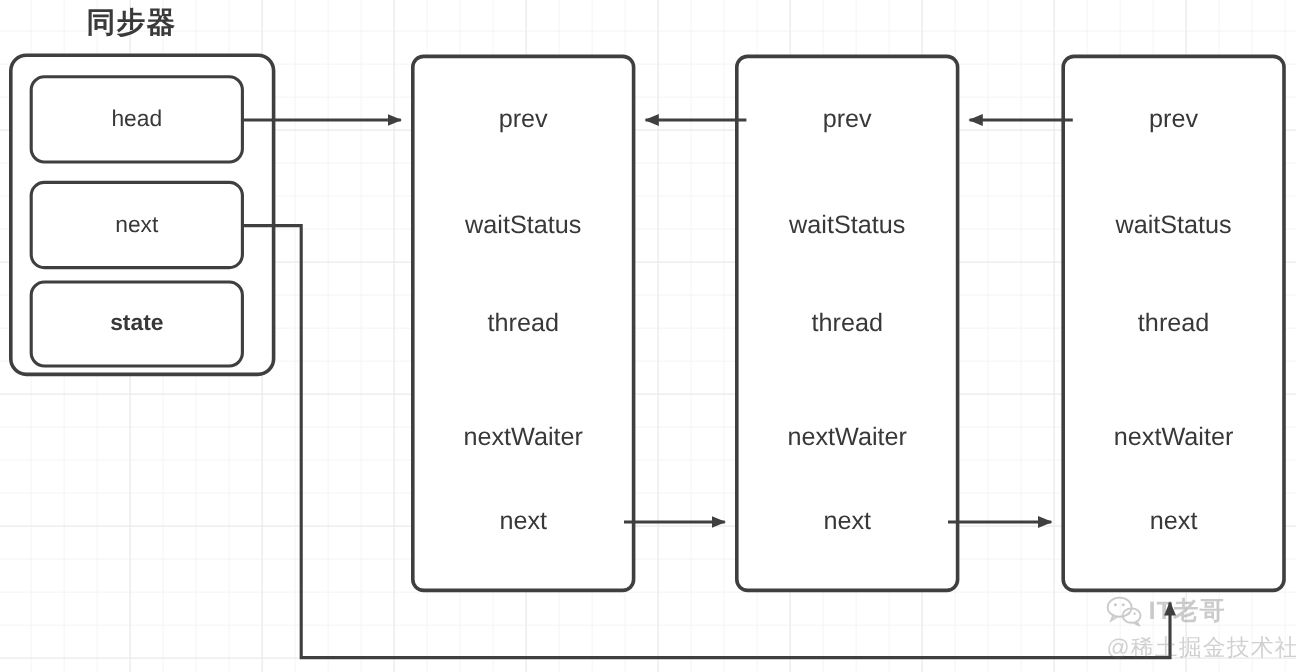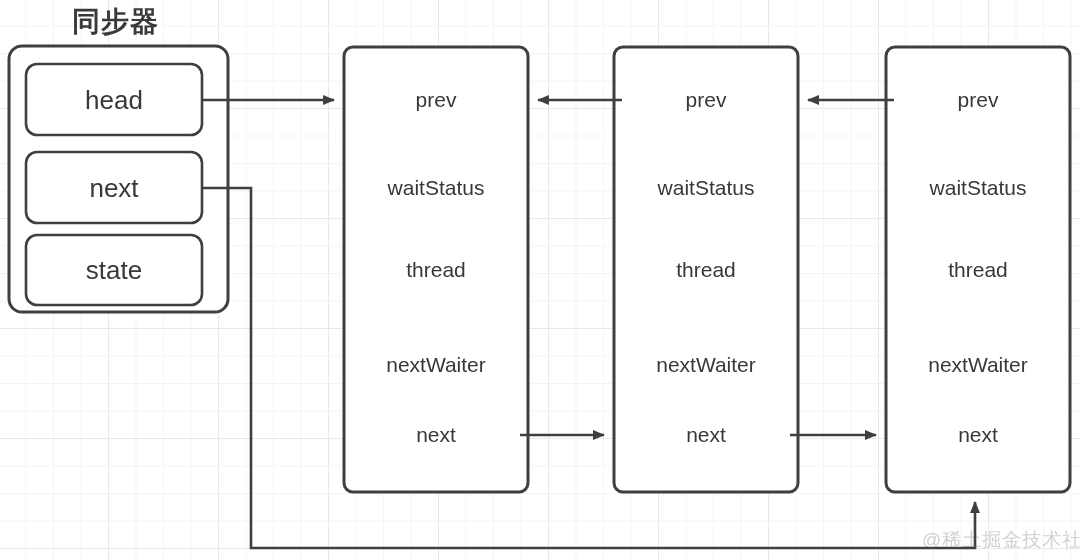--- a/index.html
+++ b/index.html
@@ -26,37 +26,37 @@
     position: absolute;
     left: 0;
     top: 0;
     width: 1080px;
     height: 560px;
   }
   .title-label {
     position: absolute;
     left: 72px;
     top: 3px;
-    font-size: 28px;
+    font-size: 24px;
     font-weight: bold;
     color: #3a3a3a;
     letter-spacing: 1px;
     white-space: nowrap;
   }
   .node-field {
     position: absolute;
     font-size: 21px;
     color: #383838;
     text-align: left;
     white-space: nowrap;
     transform: translate(-50%, -50%);
   }
   .sync-field {
     position: absolute;
-    font-size: 26px;
+    font-size: 19px;
     color: #383838;
     text-align: left;
     white-space: nowrap;
     transform: translate(-50%, -50%);
   }
   .watermark {
     position: absolute;
     pointer-events: none;
     opacity: 0.30;
   }
@@ -121,35 +121,48 @@
 
     <path d="M520,435 L604,435" fill="none" stroke="#3f3f3f" stroke-width="2.6" marker-end="url(#arrowR)"></path>
 
     <path d="M790,435 L876,435" fill="none" stroke="#3f3f3f" stroke-width="2.6" marker-end="url(#arrowR)"></path>
 
     <path d="M202,188 L251,188 L251,548 L975,548 L975,502" fill="none" stroke="#3f3f3f" stroke-width="2.6" marker-end="url(#arrowU)"></path>
   </svg>
 
   <div class="sync-field" style="left:114px; top:100px;">head</div>
   <div class="sync-field" style="left:114px; top:188px;">next</div>
-  <div class="sync-field" style="left:114px; top:270px;">state</div>
+  <div class="sync-field" style="left:114px; top:270px;font-weight:bold;">state</div>
 
   <div class="node-field" style="left:436px; top:100px;">prev</div>
   <div class="node-field" style="left:436px; top:188px;">waitStatus</div>
   <div class="node-field" style="left:436px; top:270px;">thread</div>
   <div class="node-field" style="left:436px; top:365px;">nextWaiter</div>
   <div class="node-field" style="left:436px; top:435px;">next</div>
 
   <div class="node-field" style="left:706px; top:100px;">prev</div>
   <div class="node-field" style="left:706px; top:188px;">waitStatus</div>
   <div class="node-field" style="left:706px; top:270px;">thread</div>
   <div class="node-field" style="left:706px; top:365px;">nextWaiter</div>
   <div class="node-field" style="left:706px; top:435px;">next</div>
 
   <div class="node-field" style="left:978px; top:100px;">prev</div>
   <div class="node-field" style="left:978px; top:188px;">waitStatus</div>
   <div class="node-field" style="left:978px; top:270px;">thread</div>
   <div class="node-field" style="left:978px; top:365px;">nextWaiter</div>
   <div class="node-field" style="left:978px; top:435px;">next</div>
 
+  <div class="watermark wm-row1">
+    <svg width="30" height="26" viewBox="0 0 30 26">
+      <ellipse cx="11" cy="10" rx="10" ry="8" fill="none" stroke="#555" stroke-width="1.6"></ellipse>
+      <path d="M6,16 L4,21 L9,18" fill="none" stroke="#555" stroke-width="1.6"></path>
+      <circle cx="7.5" cy="8" r="1.3" fill="#555"></circle>
+      <circle cx="14" cy="8" r="1.3" fill="#555"></circle>
+      <ellipse cx="21" cy="17" rx="7.5" ry="6" fill="none" stroke="#555" stroke-width="1.6"></ellipse>
+      <path d="M25,21.5 L27,25 L23,23" fill="none" stroke="#555" stroke-width="1.6"></path>
+      <circle cx="18.5" cy="15.5" r="1" fill="#555"></circle>
+      <circle cx="23.5" cy="15.5" r="1" fill="#555"></circle>
+    </svg>
+    <span class="wm-brand">IT老哥</span>
+  </div>
   <div class="watermark wm-row2">@稀土掘金技术社区</div>
 
 </div>
 
 </body></html>

